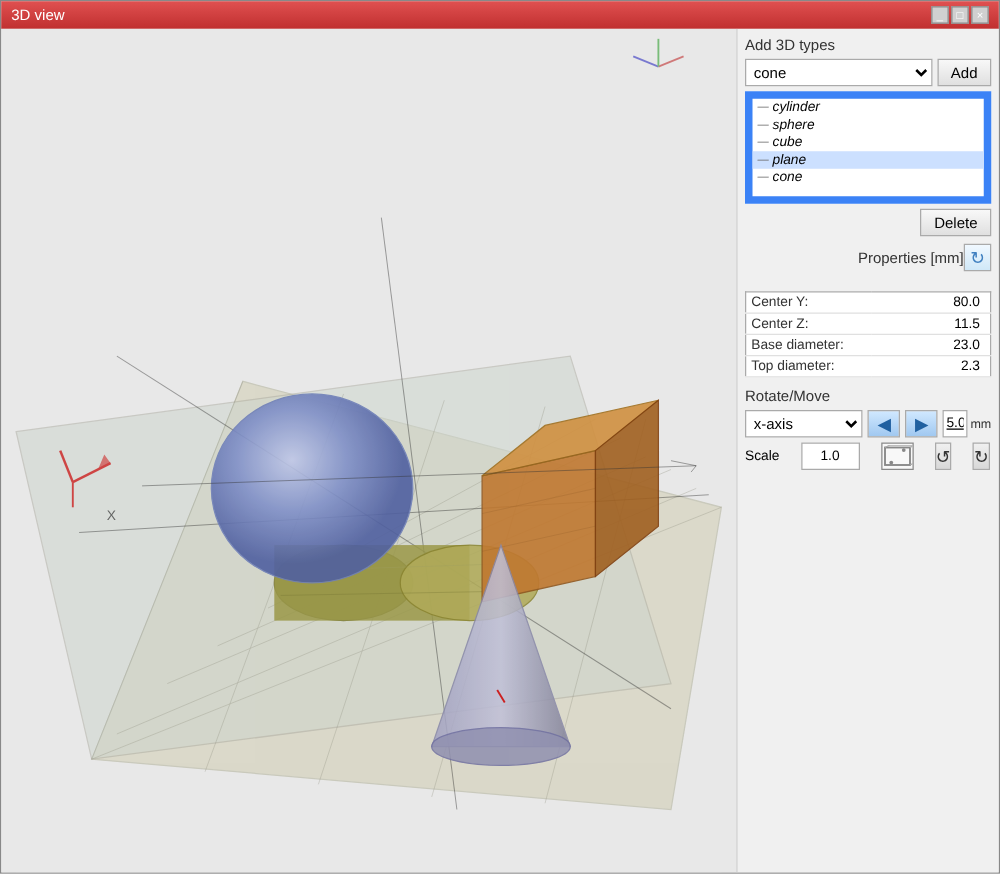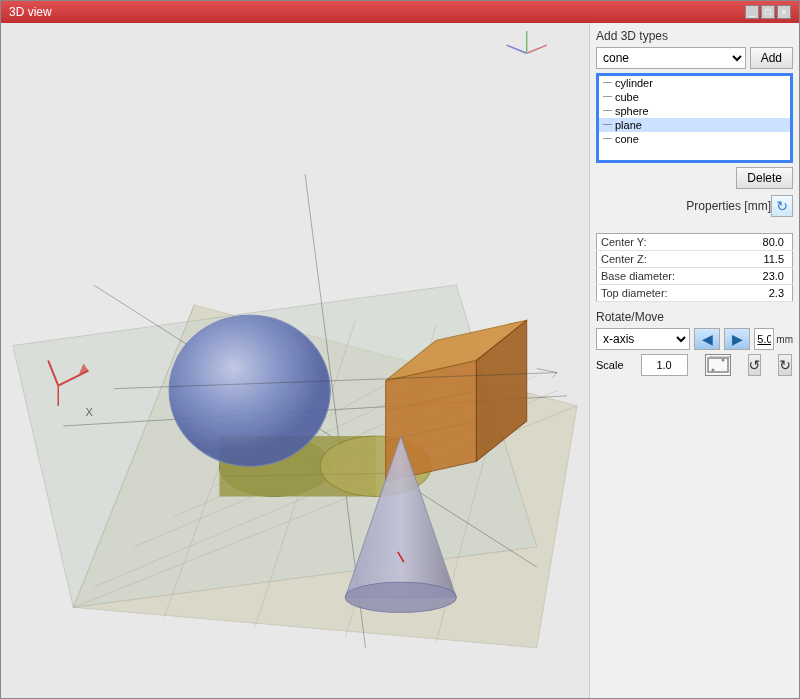--- a/index.html
+++ b/index.html
@@ -99,25 +99,26 @@
     .btn {
       height: 22px;
       padding: 0 10px;
       border: 1px solid #aaa;
       background: linear-gradient(to bottom, #f8f8f8, #e0e0e0);
       font-size: 12px;
       cursor: pointer;
     }
 
     .list-box {
-      border: 3px solid #3b82f6;
+      border: 6px solid #3b82f6;
       background: white;
       height: 90px;
       overflow-y: auto;
       font-size: 11px;
+      font-style: italic;
     }
 
     .list-item {
       padding: 1px 4px 1px 16px;
       cursor: pointer;
       position: relative;
     }
 
     .list-item::before {
       content: '—';
@@ -414,22 +415,22 @@
             <option>cylinder</option>
             <option>sphere</option>
             <option>cube</option>
             <option>plane</option>
           </select>
           <button class="btn">Add</button>
         </div>
 
         <div class="list-box">
           <div class="list-item">cylinder</div>
+          <div class="list-item">sphere</div>
           <div class="list-item">cube</div>
-          <div class="list-item">sphere</div>
           <div class="list-item selected">plane</div>
           <div class="list-item">cone</div>
         </div>
 
         <div class="delete-row">
           <button class="btn">Delete</button>
         </div>
       </div>
 
       <div class="properties-section">

